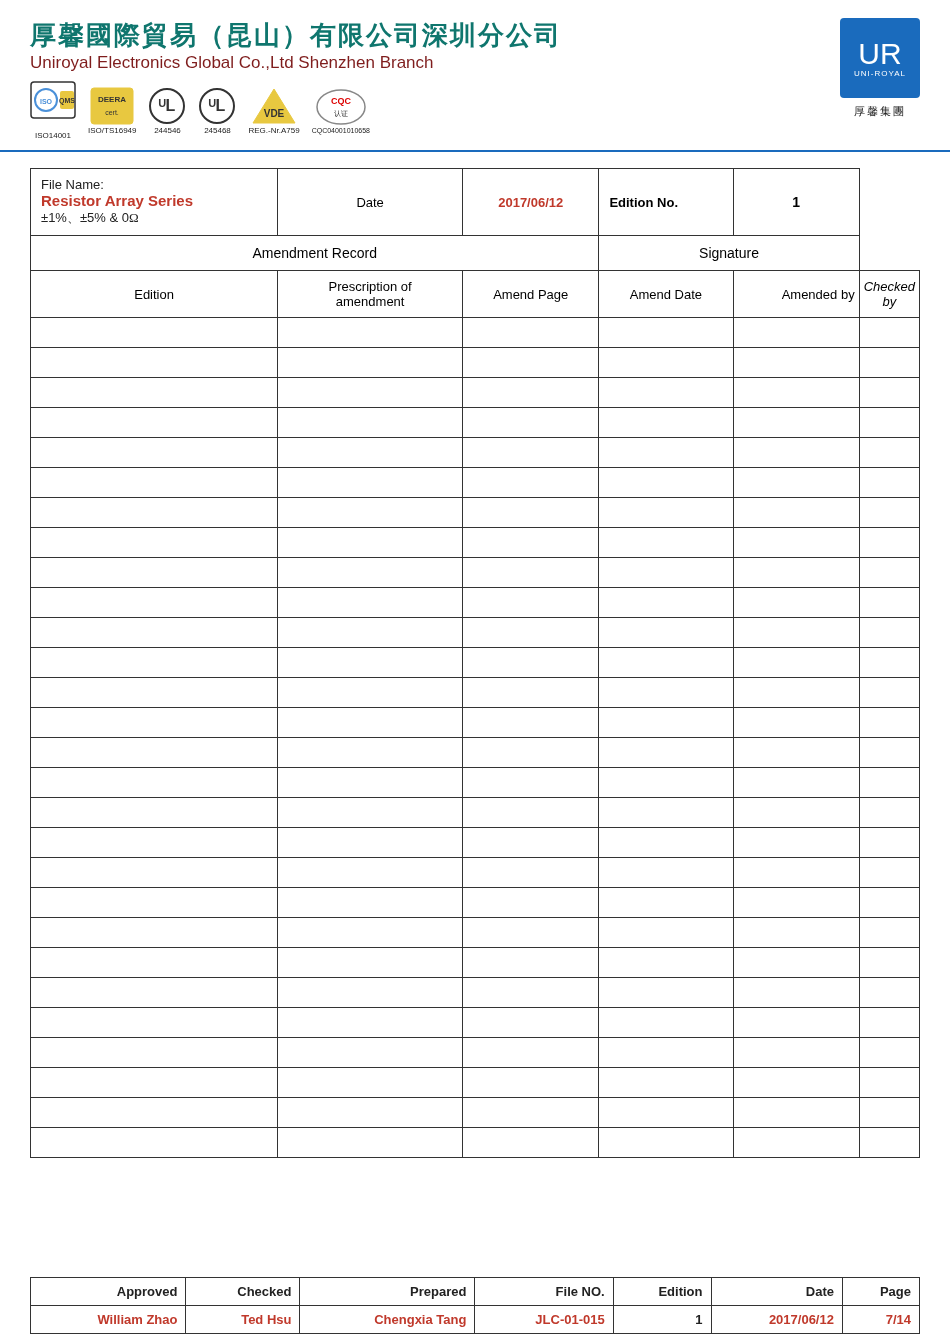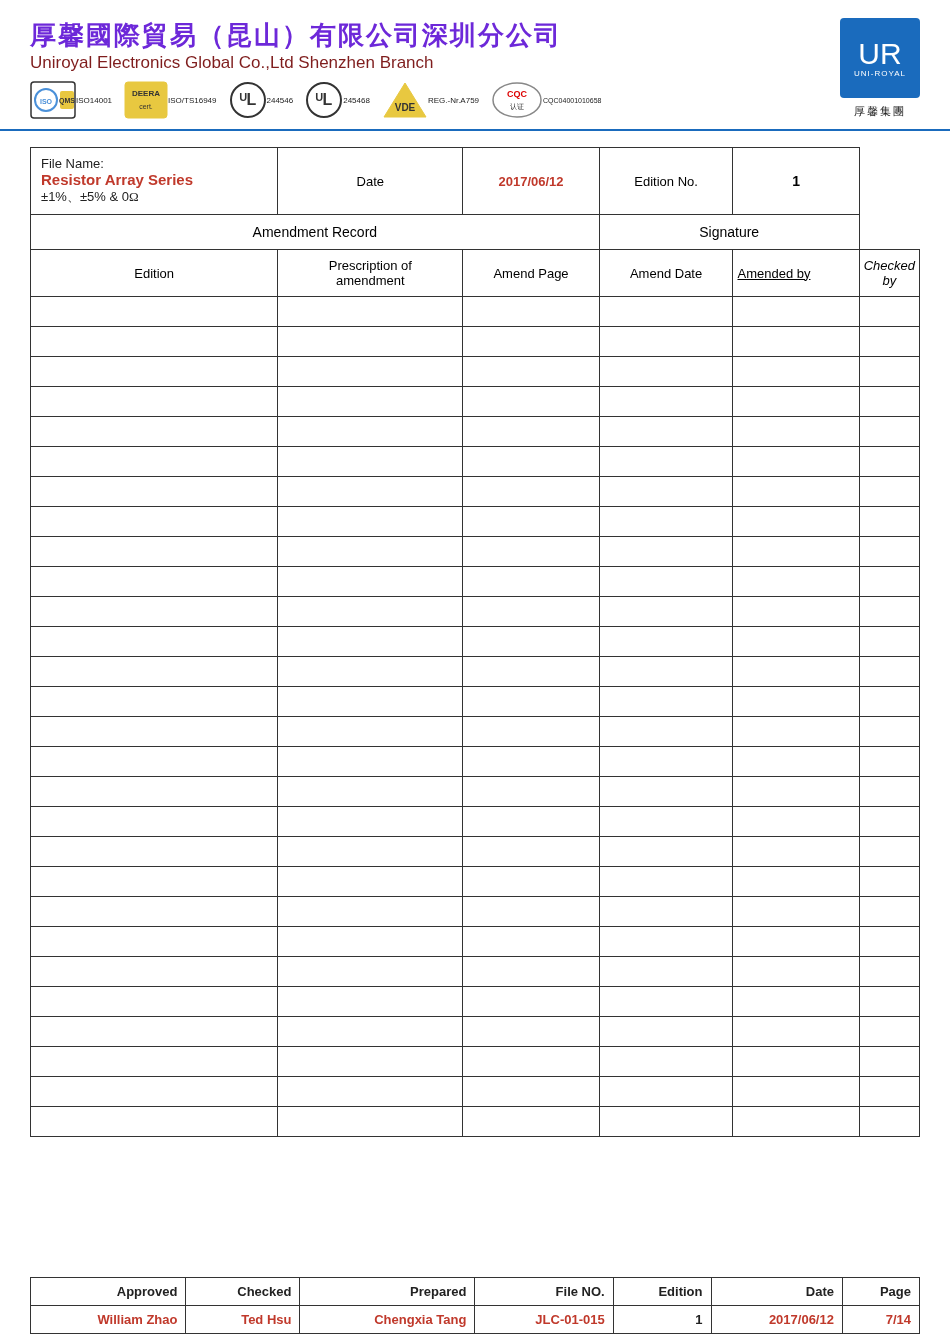--- a/index.html
+++ b/index.html
@@ -24,37 +24,37 @@
       display: flex;
       align-items: flex-start;
       justify-content: space-between;
       border-bottom: 2px solid #1a6bbd;
       padding-bottom: 10px;
     }
     .header-left {}
     .header-title-cn {
       font-size: 26px;
       font-weight: bold;
-      color: #6d28d9;
+      color: #0f766e;
       letter-spacing: 2px;
     }
     .header-title-en {
       font-size: 17px;
       color: #7f1d1d;
       margin-bottom: 8px;
     }
     .header-logos {
       display: flex;
       align-items: center;
       gap: 12px;
       margin-top: 6px;
     }
     .logo-item {
       display: flex;
-      flex-direction: row;
+      flex-direction: column;
       align-items: center;
       font-size: 8px;
       color: #333;
     }
     .header-right {
       display: flex;
       flex-direction: column;
       align-items: center;
     }
     .ur-logo {
@@ -157,21 +157,21 @@
       <div class="header-logos">
 
         <div class="logo-item">
           <svg width="46" height="38" viewBox="0 0 46 38">
             <rect x="1" y="1" width="44" height="36" rx="3" fill="#fff" stroke="#333" stroke-width="1.5"></rect>
             <circle cx="16" cy="19" r="11" fill="none" stroke="#4a90d9" stroke-width="2"></circle>
             <text x="16" y="23" text-anchor="middle" font-size="7" fill="#4a90d9" font-weight="bold">ISO</text>
             <rect x="30" y="10" width="14" height="18" rx="2" fill="#e8c840"></rect>
             <text x="37" y="22" text-anchor="middle" font-size="7" fill="#333" font-weight="bold">QMS</text>
           </svg>
-          <span style="font-size:8px;color:#222;margin-top:1px;">ISO14001</span>
+          <span style="font-size:8px;color:#222;margin-top:12px;">ISO14001</span>
         </div>
 
         <div class="logo-item">
           <svg width="44" height="38" viewBox="0 0 44 38">
             <rect x="1" y="1" width="42" height="36" rx="3" fill="#e8c840" stroke="#e8c840" stroke-width="1"></rect>
             <text x="22" y="15" text-anchor="middle" font-size="8" fill="#333" font-weight="bold">DEERA</text>
             <text x="22" y="28" text-anchor="middle" font-size="7" fill="#333">cert.</text>
           </svg>
           <span style="font-size:8px;color:#222;margin-top:1px;">ISO/TS16949</span>
         </div>
@@ -227,37 +227,37 @@
           <tr>
         <td style="width:30%; padding:8px 10px; vertical-align:middle;">
           <div class="file-name-label">File Name:</div>
           <div class="file-name-series">Resistor Array Series</div>
           <div class="file-name-sub">
             ±1%、±5% &amp; 0<span class="omega-sign">Ω</span>
           </div>
         </td>
         <td style="width:13%; text-align:center; padding:6px 10px; font-size:13px;">Date</td>
         <td style="width:16%; text-align:center; padding:6px 10px; font-size:13px; color:#c0392b; font-weight:bold;">2017/06/12</td>
-        <td style="width:16%; text-align:center; padding:6px 10px; font-size:13px;">Edition No.</td>
+        <td style="width:16%; padding:6px 10px; font-size:13px;font-weight:bold;">Edition No.</td>
         <td style="width:10%; text-align:center; padding:6px 10px; font-size:14px; font-weight:bold;">1</td>
       </tr>
 
       <tr>
         <td colspan="3" style="text-align:center; padding:3px 10px; font-size:14px; border-right:1px solid #333;margin-left:48px;">Amendment Record</td>
         <td colspan="2" style="text-align:center; padding:9px 10px; font-size:14px;">Signature</td>
       </tr>
 
       <tr>
         <td style="text-align:center; padding:8px 4px; font-size:13px; width:10%;">Edition</td>
         <td style="text-align:center; padding:8px 12px; font-size:13px; width:22%;">
           Prescription of<br>amendment
         </td>
         <td style="text-align:center; padding:8px 4px; font-size:13px; width:15%;">Amend Page</td>
         <td style="text-align:center; padding:8px 4px; font-size:13px; width:16%;">Amend Date</td>
-        <td style="text-align:left; padding:8px 4px; font-size:13px; width:15%;text-decoration:underline;">Amended by</td>
+        <td style="text-align:right; padding:8px 4px; font-size:13px; width:15%;">Amended by</td>
         <td style="text-align:center; padding:8px 4px; font-size:13px; width:14%;font-style:italic;">Checked by</td>
       </tr>
 
       <tr style="height:30px;">
             <td></td>
             <td></td>
             <td></td>
             <td></td>
             <td></td>
             <td></td>

